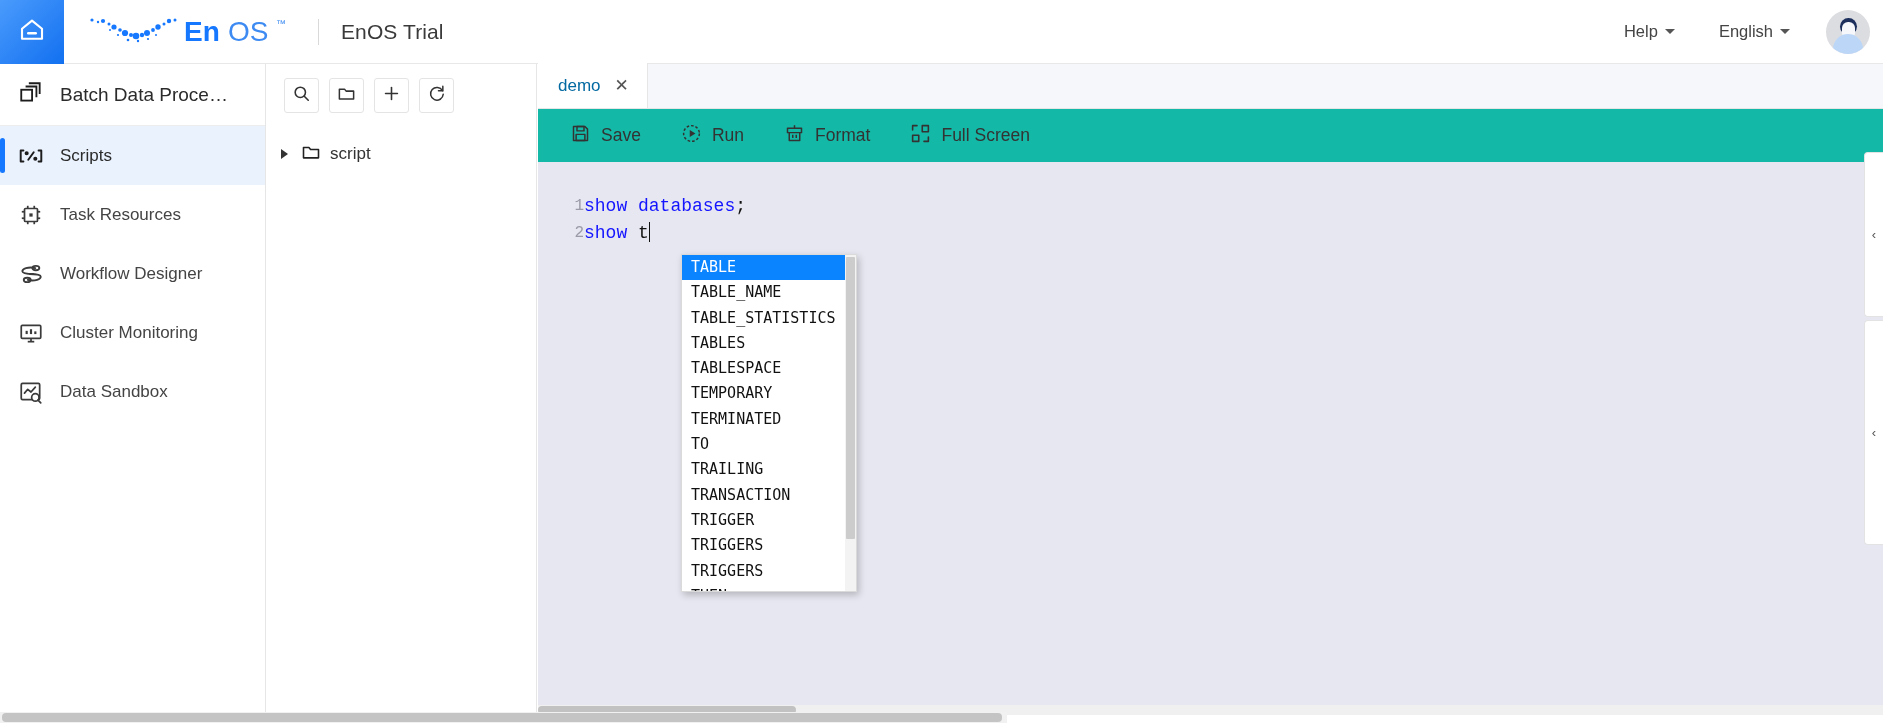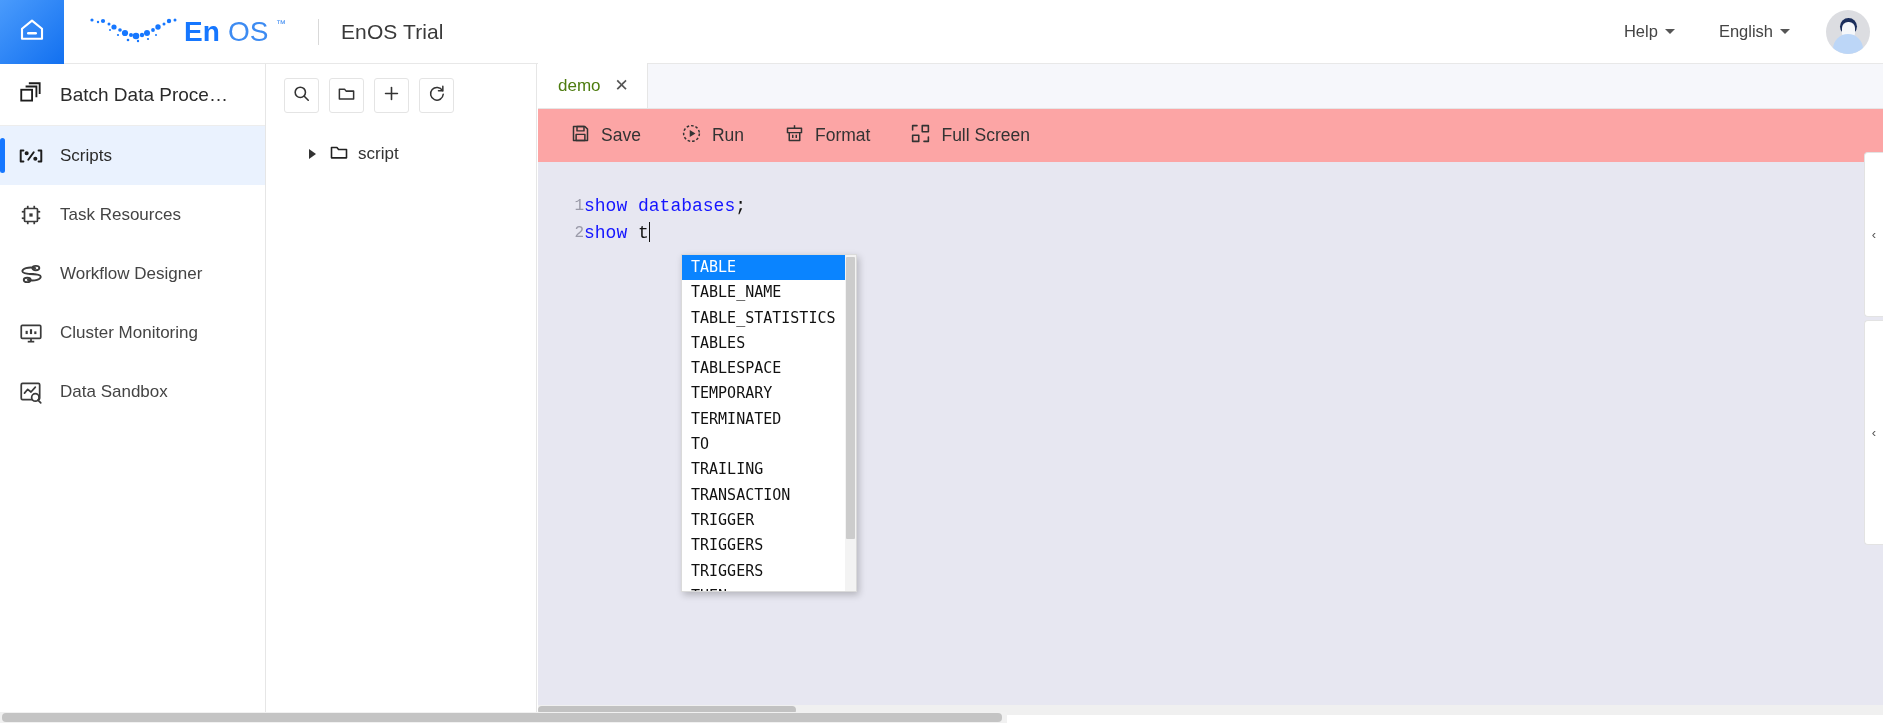--- a/index.html
+++ b/index.html
@@ -110,21 +110,20 @@
     height: 62px; display: flex; align-items: center;
     gap: 10px; padding-left: 17px;
   }
   .tb-btn {
     width: 35px; height: 35px; border: 1px solid #e4e4e4;
     border-radius: 3px; background: #fff; cursor: pointer;
     display: flex; align-items: center; justify-content: center;
   }
   #tree {
     padding-top: 10px;
-    margin-left: 28px;
   }
   .tree-row {
     height: 36px; display: flex; align-items: center;
     padding-left: 14px; gap: 9px; cursor: pointer;
   }
   .tree-arrow {
     width: 0; height: 0; border-top: 5px solid transparent;
     border-bottom: 5px solid transparent; border-left: 7px solid #333;
     margin-right: 4px; flex: none;
   }
@@ -140,27 +139,27 @@
     height: 45px; background: #f6f7fb;
     border-bottom: 1px solid #e6e6e6;
     display: flex; align-items: flex-end;
   }
   .edt-tab {
     height: 45px; background: #ffffff;
     border-right: 1px solid #e6e6e6;
     display: flex; align-items: center; gap: 14px;
     padding: 0 18px 0 20px; cursor: pointer;
   }
-  .edt-tab .tab-name { font-size: 17px; color: #4d7c0f; }
+  .edt-tab .tab-name { font-size: 17px; color: #0369a1; }
   .tab-close {
     font-size: 17px; color: #555; cursor: pointer; line-height: 1;
     font-family: "Liberation Sans", sans-serif;
   }
   #edt-toolbar {
-    height: 53px; background: #fca5a5;
+    height: 53px; background: #14b8a6;
     display: flex; align-items: center; padding-left: 32px; gap: 40px;
   }
   .edt-action {
     display: flex; align-items: center; gap: 10px; cursor: pointer;
   }
   .edt-action .lbl { font-size: 17.5px; color: #333; }
   #code-pane {
     position: absolute; top: 98px; left: 0;
     width: 1345px; height: 553px;
     background: #e7e7f1;

